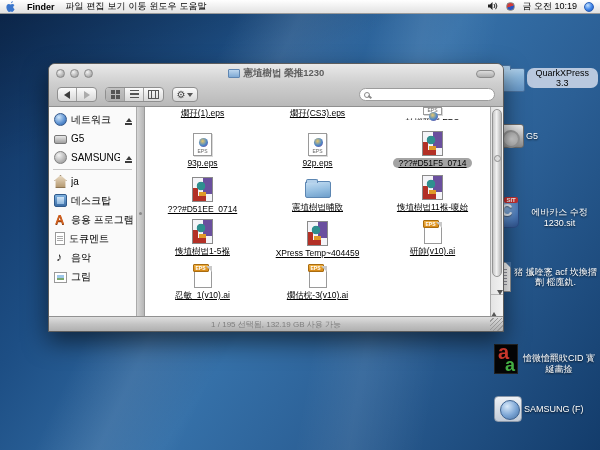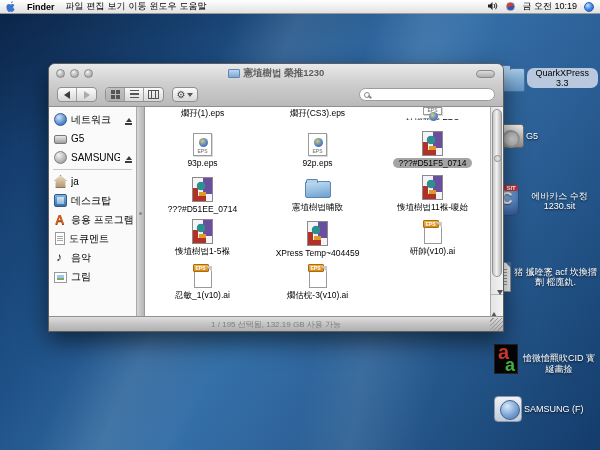--- a/index.html
+++ b/index.html
@@ -26,21 +26,21 @@
     background:linear-gradient(160deg, #d03a3a 48%, #2a52c0 52%); }
   .blue-sphere { width:10px; height:10px; border-radius:50%;
     background:radial-gradient(circle at 35% 30%, #bfe0ff, #3f84e8 55%, #1c53b0); border:1px solid #2a5fb8; }
   .clock { font-size:9px; }
 
   
   .desk-icons { position:absolute; top:0; right:2px; width:104px; height:450px; z-index:1; }
   .desk-item { position:absolute; left:0; width:100%; display:flex; align-items:center; gap:2px; }
   .desk-icons div:nth-of-type(1){ top:64px; }
   .desk-icons div:nth-of-type(2){ top:124px; }
-  .desk-icons div:nth-of-type(3){ top:186px; }
+  .desk-icons div:nth-of-type(3){ top:198px;align-items:flex-end; }
   .desk-icons div:nth-of-type(4){ top:262px; }
   .desk-icons div:nth-of-type(5){ top:344px;align-items:flex-end; }
   .desk-icons div:nth-of-type(6){ top:396px; }
   .d-label { font-size:9px; color:#fff; text-shadow:0 1px 2px rgba(0,0,0,.75); text-align:center; line-height:1.15; max-width:102px; }
   .desk-item.selected .d-label { background:#b9c8de; color:#000; text-shadow:none; border-radius:7px; padding:0 5px; }
   .d-icon { display:block; position:relative; }
 
   .t-dfolder { width:34px; height:24px; border-radius:2px; margin-top:4px;
     background:linear-gradient(170deg,#b9d7ef 0%, #8cb8dd 45%, #6496c7 100%); border:1px solid #49729f; }
   .t-dfolder::before { content:""; position:absolute; top:-4px; left:0; width:14px; height:4px;
@@ -130,21 +130,21 @@
   .t-pictures::before { content:""; position:absolute; inset:2px; background:linear-gradient(#9ec7ea 60%, #7aa86f 60%); }
   .sb-eject { width:9px; flex:0 0 auto; display:flex; flex-direction:column; align-items:center; }
   .t-eject::before { content:""; width:0; height:0; border:3px solid transparent; border-bottom:4px solid #3c3c3c; display:block; }
   .t-eject::after { content:""; width:7px; height:2px; background:#3c3c3c; margin-top:1px; display:block; }
 
   .splitter { width:8px; background:linear-gradient(90deg,#d6d6d6,#b6b6b6); border-right:1px solid #9a9a9a; position:relative; }
   .splitter::after { content:""; position:absolute; left:2px; top:50%; width:3px; height:3px; border-radius:50%; background:#8a8a8a; }
 
   .content { flex:1; background:#fff; overflow:hidden; position:relative;
     display:grid; grid-template-columns:repeat(3,1fr); grid-template-rows:14px 48px 46px 44px 44px 44px; }
-  .file-cell { display:flex; flex-direction:column; align-items:center; justify-content:flex-end; gap:2px; padding-bottom:1px; min-width:0; }
+  .file-cell { display:flex; flex-direction:column; align-items:center; justify-content:flex-end; gap:2px; padding-bottom:1px; min-width:0;text-decoration:underline; }
   .f-label { font-size:8.5px; color:#000; white-space:nowrap; max-width:108px; overflow:hidden; text-align:center; padding:0 5px; border-radius:7px; }
   .file-cell.selected .f-label { background:#a4a4a4; }
   .f-icon { position:relative; display:block; }
   .t-pseps { width:19px; height:23px; background:#fff; border:1px solid #9a9a9a; box-shadow:1px 1px 0 rgba(0,0,0,.15); }
   .t-pseps::before { content:""; position:absolute; left:5px; top:4px; width:9px; height:9px; border-radius:50%;
     background:radial-gradient(circle at 40% 35%, #e8c86a, #4a86c8 55%, #8a3a8a); }
   .t-pseps::after { content:"EPS"; position:absolute; left:0; right:0; bottom:1px; text-align:center; font-size:5px; color:#666; }
   .t-quark { width:21px; height:25px; border:1px solid #8a8a8a;
     background:
       radial-gradient(circle at 8px 8px, #2e8f8f 4px, rgba(0,0,0,0) 4.6px),

